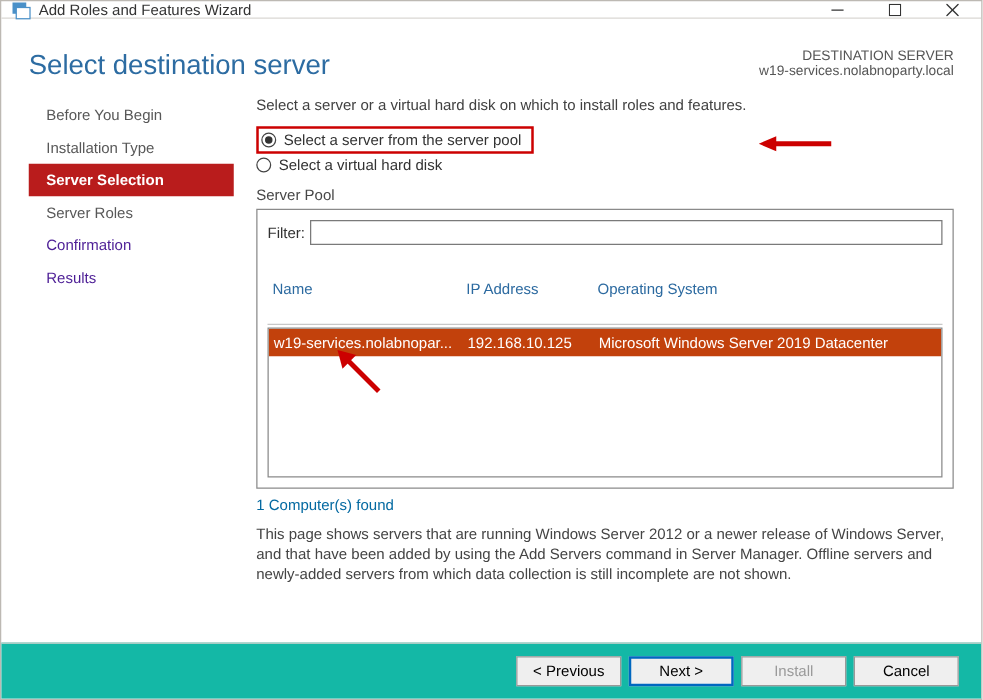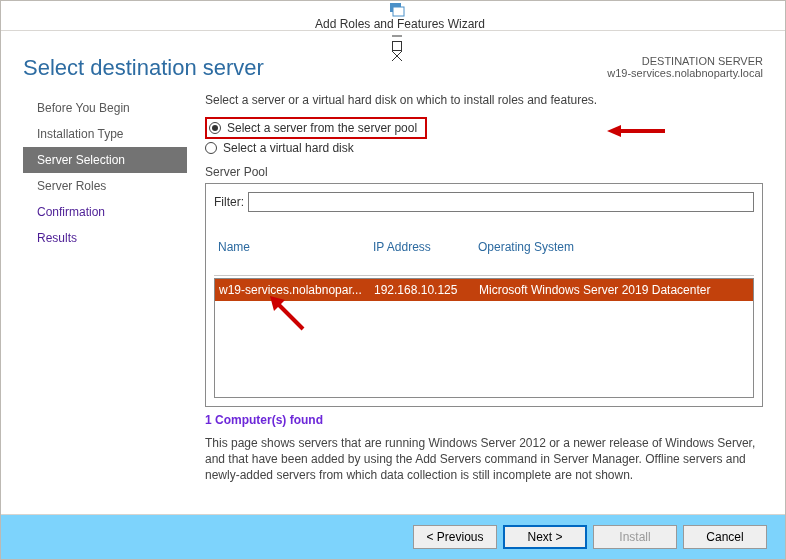--- a/index.html
+++ b/index.html
@@ -12,24 +12,23 @@
     background: #fff;
     width: 786px;
     height: 560px;
     border: 1px solid #bdb9b3;
     overflow: hidden;
     position: relative;
   }
   .titlebar {
     display: flex;
     align-items: center;
-    height: 30px;
+    height: 14px;
     padding-left: 8px;
     border-bottom: 1px solid #dad7d3;
-    flex-direction: column;
   }
   .titlebar .app-icon svg { display:block; }
   .titlebar .title { margin-left: 6px; color:#333;}
   .titlebar .spacer { flex:1; }
   .winbtn {
     width: 46px; height:30px;
     display:flex; align-items:center; justify-content:center;
     color:#333;
   }
   .header-area {
@@ -49,22 +48,23 @@
   .nav {
     width: 164px;
     padding-top: 2px;
   }
   .nav-item {
     font-size: 12px;
     padding: 6px 10px 6px 14px;
     color: #585858;
   }
   .nav-item.active {
-    background: #737373;
+    background: #b91c1c;
     color: #fff;
+    font-weight: bold;
   }
   .nav-item.disabled { color:#4c1d95; }
   .content {
     flex:1;
     padding-left: 18px;
     position: relative;
   }
   .intro { margin-bottom: 10px; color:#414141;}
   .radio-group { margin-bottom:10px;}
   .radio-line { display:flex; align-items:center; margin: 2px 0;}
@@ -107,31 +107,31 @@
   .col-os{ flex:1;}
   .trow{
     display:flex; padding:4px; font-size:12px;
   }
   .trow.selected{ background:#c2410c; color:#fff;}
   .table-body-wrap{
     border:1px solid #8a8a8a;
     height:120px;
     overflow:hidden;
   }
-  .found-text{ color:#6d28d9; margin-top:6px;font-weight:bold;}
+  .found-text{ color:#0369a1; margin-top:6px;}
   .desc-text { color:#444; margin-top:8px; line-height:1.35; font-size:12px;}
   .button-bar {
     position:absolute;
     left:0; right:0; bottom:0;
     border-top:1px solid #d7d4cf;
     display:flex;
     justify-content:flex-end;
     padding:10px 18px;
     gap:6px;
-    background:#7dd3fc;
+    background:#14b8a6;
   }
   .btn {
     min-width:84px;
     height:24px;
     border:1px solid #999;
     background:#efefef;
     font-family:inherit;
     font-size:12px;
     padding:0 12px;
   }

